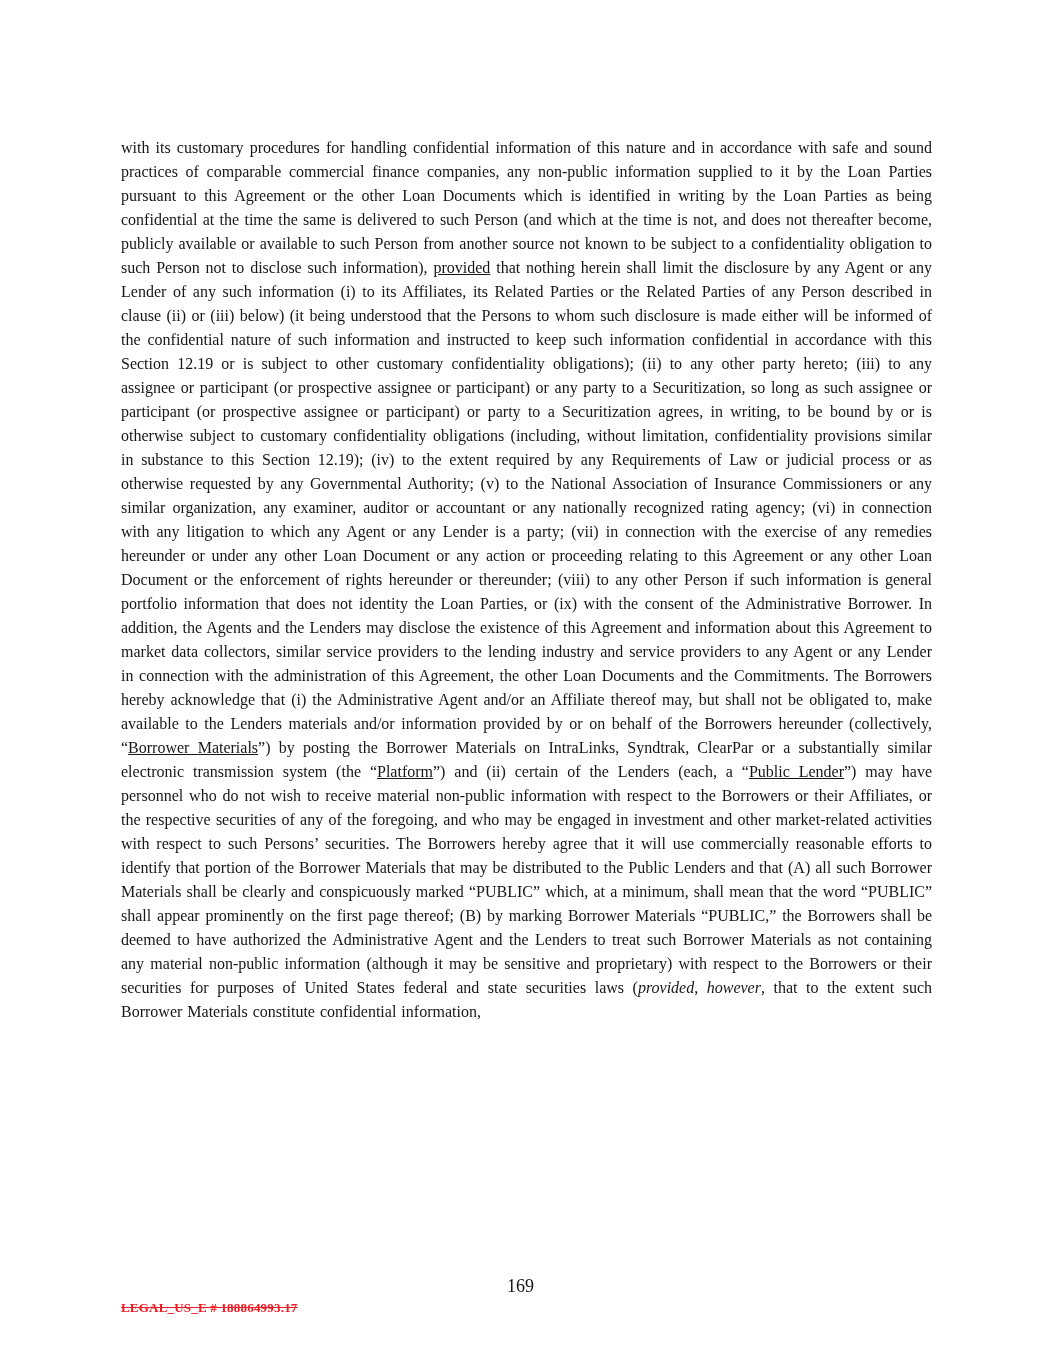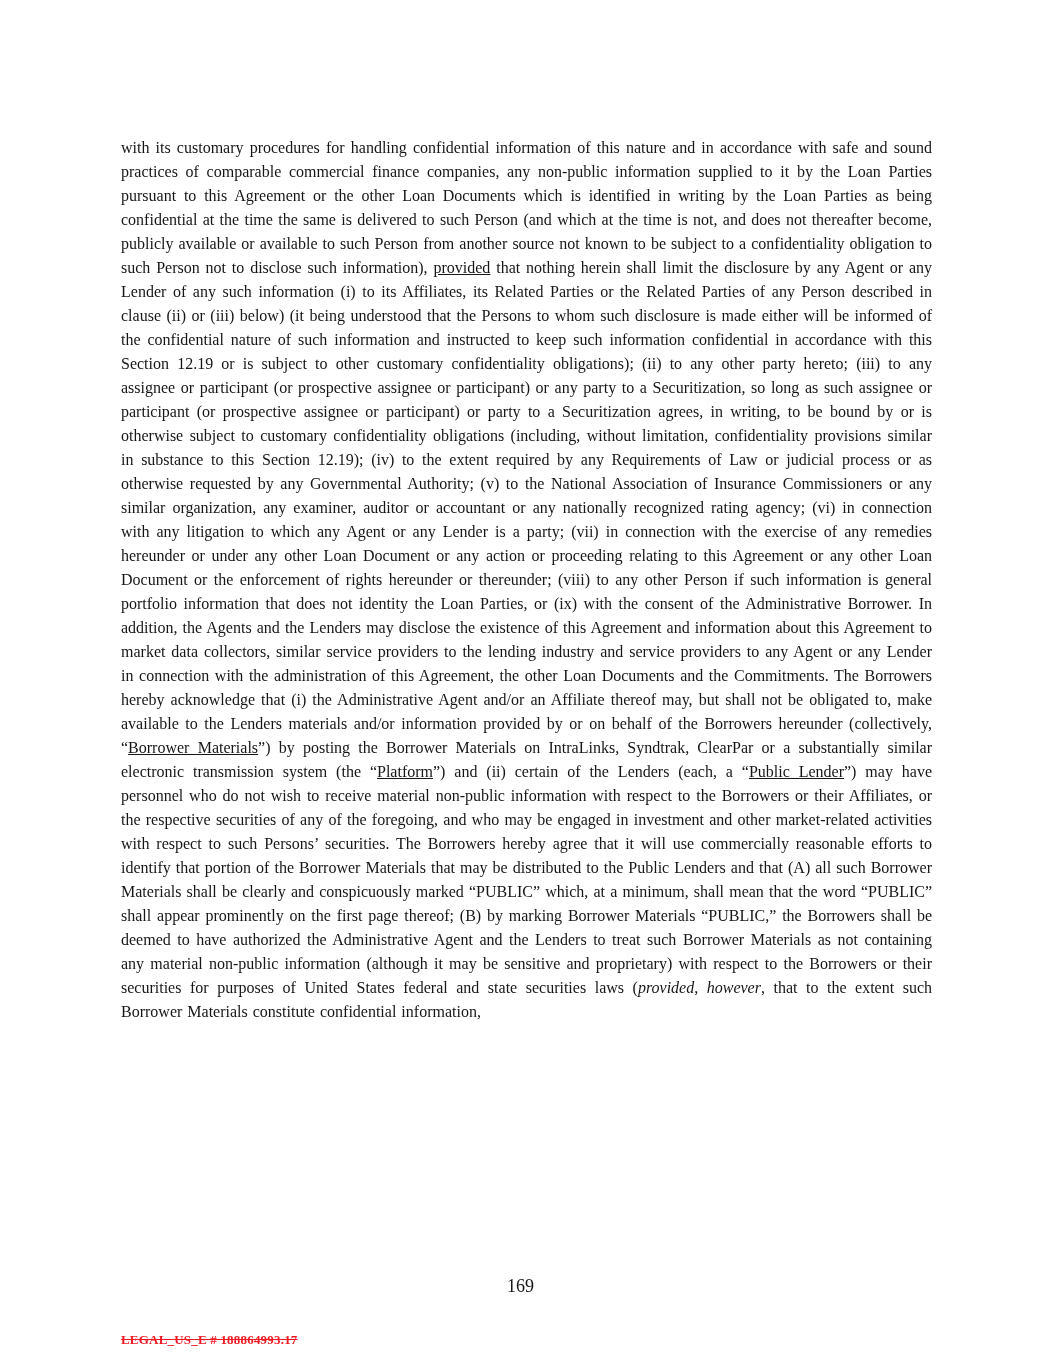--- a/index.html
+++ b/index.html
@@ -40,21 +40,20 @@
   }
   .footer-doc-id {
     position: absolute;
     left: 121px;
     top: 1300px;
     font-family: "Liberation Serif", serif;
     font-weight: bold;
     font-size: 13px;
     text-decoration: line-through;
     letter-spacing: 0.2px;
-    margin-top: 32px;
   }
 </style>
 </head>
 <body>
 
 <div class="page">
   <div class="body-text" style="color: rgb(22, 22, 22);"><span class="seg-normal">with its customary procedures for handling confidential information of this nature and in accordance with safe and sound practices of comparable commercial finance companies, any non-public information supplied to it by the Loan Parties pursuant to this Agreement or the other Loan Documents which is identified in writing by the Loan Parties as being confidential at the time the same is delivered to such Person (and which at the time is not, and does not thereafter become, publicly available or available to such Person from another source not known to be subject to a confidentiality obligation to such Person not to disclose such information), </span><span class="seg-underline">provided</span><span class="seg-normal"> that nothing herein shall limit the disclosure by any Agent or any Lender of any such information (i) to its Affiliates, its Related Parties or the Related Parties of any Person described in clause (ii) or (iii) below) (it being understood that the Persons to whom such disclosure is made either will be informed of the confidential nature of such information and instructed to keep such information confidential in accordance with this Section 12.19 or is subject to other customary confidentiality obligations); (ii) to any other party hereto; (iii) to any assignee or participant (or prospective assignee or participant) or any party to a Securitization, so long as such assignee or participant (or prospective assignee or participant) or party to a Securitization agrees, in writing, to be bound by or is otherwise subject to customary confidentiality obligations (including, without limitation, confidentiality provisions similar in substance to this Section 12.19); (iv) to the extent required by any Requirements of Law or judicial process or as otherwise requested by any Governmental Authority; (v) to the National Association of Insurance Commissioners or any similar organization, any examiner, auditor or accountant or any nationally recognized rating agency; (vi) in connection with any litigation to which any Agent or any Lender is a party; (vii) in connection with the exercise of any remedies hereunder or under any other Loan Document or any action or proceeding relating to this Agreement or any other Loan Document or the enforcement of rights hereunder or thereunder; (viii) to any other Person if such information is general portfolio information that does not identity the Loan Parties, or (ix) with the consent of the Administrative Borrower. In addition, the Agents and the Lenders may disclose the existence of this Agreement and information about this Agreement to market data collectors, similar service providers to the lending industry and service providers to any Agent or any Lender in connection with the administration of this Agreement, the other Loan Documents and the Commitments.  The Borrowers hereby acknowledge that (i) the Administrative Agent and/or an Affiliate thereof may, but shall not be obligated to, make available to the Lenders materials and/or information provided by or on behalf of the Borrowers hereunder (collectively, “</span><span class="seg-underline">Borrower Materials</span><span class="seg-normal">”) by posting the Borrower Materials on IntraLinks, Syndtrak, ClearPar or a substantially similar electronic transmission system (the “</span><span class="seg-underline">Platform</span><span class="seg-normal">”) and (ii) certain of the Lenders (each, a “</span><span class="seg-underline">Public Lender</span><span class="seg-normal">”) may have personnel who do not wish to receive material non-public information with respect to the Borrowers or their Affiliates, or the respective securities of any of the foregoing, and who may be engaged in investment and other market-related activities with respect to such Persons’ securities. The Borrowers hereby agree that it will use commercially reasonable efforts to identify that portion of the Borrower Materials that may be distributed to the Public Lenders and that (A) all such Borrower Materials shall be clearly and conspicuously marked “PUBLIC” which, at a minimum, shall mean that the word “PUBLIC” shall appear prominently on the first page thereof; (B) by marking Borrower Materials “PUBLIC,” the Borrowers shall be deemed to have authorized the Administrative Agent and the Lenders to treat such Borrower Materials as not containing any material non-public information (although it may be sensitive and proprietary) with respect to the Borrowers or their securities for purposes of United States federal and state securities laws (</span><span class="seg-italic">provided</span><span class="seg-normal">, </span><span class="seg-italic">however</span><span class="seg-normal">, that to the extent such Borrower Materials constitute confidential information,</span></div>
 
   <div class="page-number" style="color: rgb(22, 22, 22);">169</div>
 

